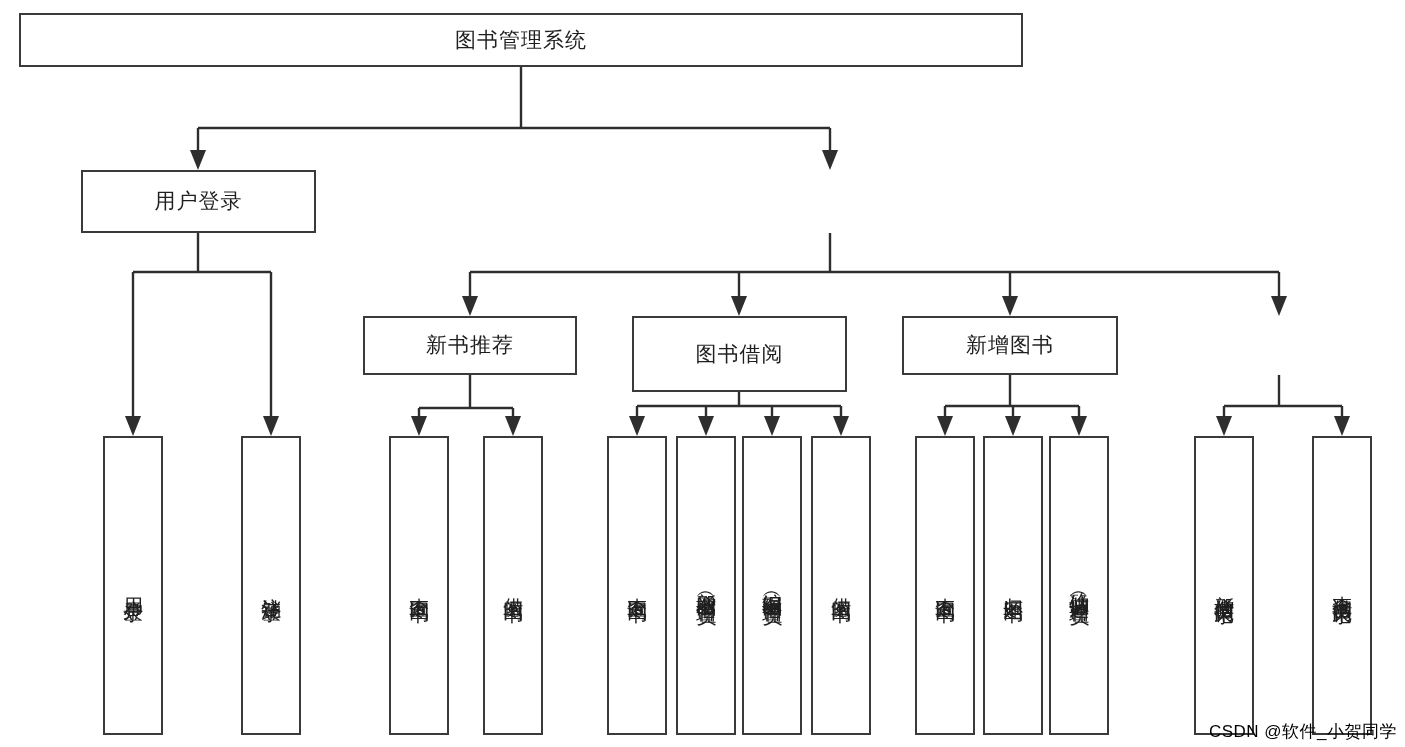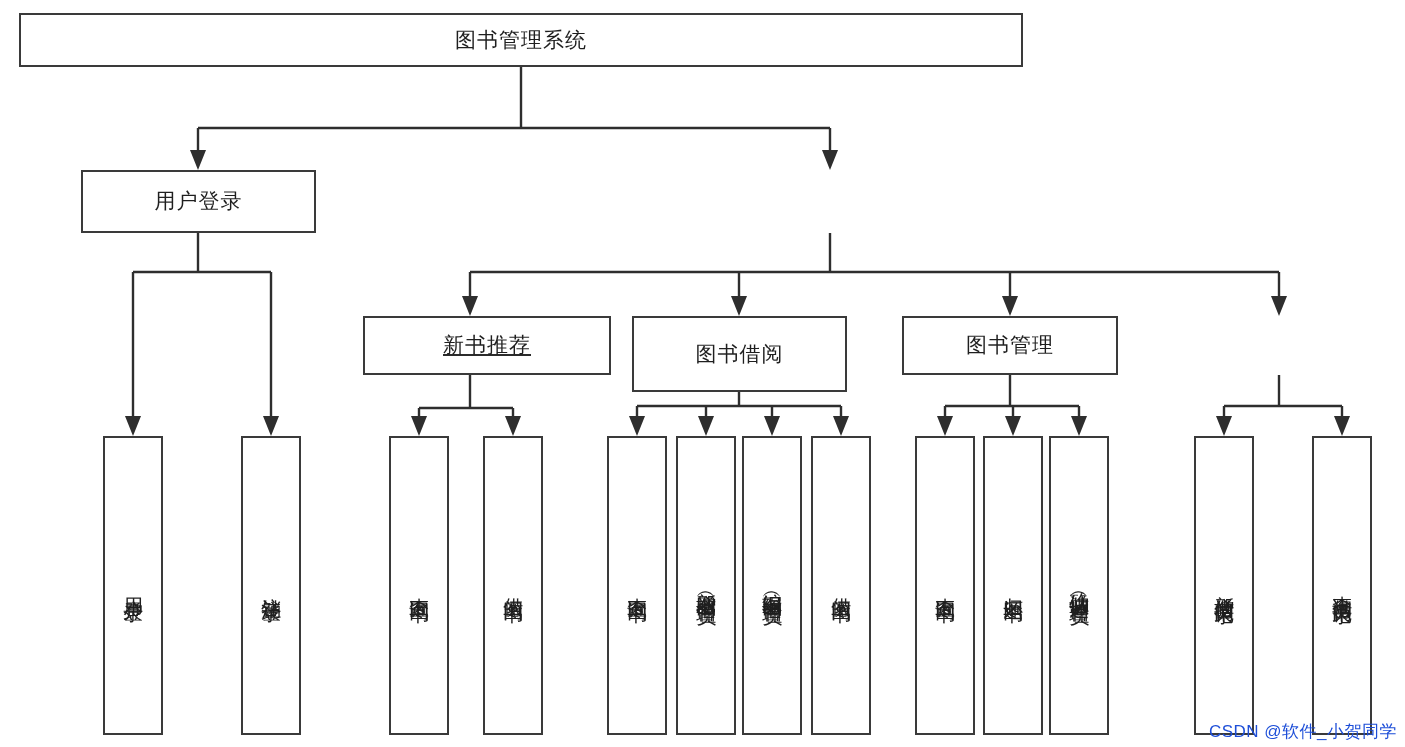--- a/index.html
+++ b/index.html
@@ -67,21 +67,21 @@
     letter-spacing: 2px;
     white-space: normal;
     max-height: 262px;
   }
   
   #watermark {
     position: absolute;
     right: 8px;
     bottom: 4px;
     font-size: 17px;
-    color: #1d4ed8;
+    color: #000000;
     letter-spacing: 0.5px;
     white-space: nowrap;
   }
 </style>
 </head>
 <body>
 
 <div id="canvas">
 
   <svg id="wires" viewBox="0 0 1405 747" xmlns="http://www.w3.org/2000/svg">
@@ -147,28 +147,28 @@
   </svg>
 
   <div class="node" style="left:19px; top:13px; width:1004px; height:54px;">
     <span class="label">图书管理系统</span>
   </div>
 
   <div class="node" style="left:81px; top:170px; width:235px; height:63px;">
     <span class="label">用户登录</span>
   </div>
 
-  <div class="node" style="left:363px; top:316px; width:248px; height:59px;text-decoration:underline;">
+  <div class="node" style="left:363px; top:316px; width:214px; height:59px;">
     <span class="label">新书推荐</span>
   </div>
   <div class="node" style="left:632px; top:316px; width:215px; height:76px;">
     <span class="label">图书借阅</span>
   </div>
   <div class="node" style="left:902px; top:316px; width:216px; height:59px;">
-    <span class="label">图书管理</span>
+    <span class="label">新增图书</span>
   </div>
 
   <div class="node leaf" style="left:103px; top:436px; width:60px; height:299px;">
     <span class="label">用户登录</span>
   </div>
   <div class="node leaf" style="left:241px; top:436px; width:60px; height:299px;">
     <span class="label">注销登录</span>
   </div>
 
   <div class="node leaf" style="left:389px; top:436px; width:60px; height:299px;">

